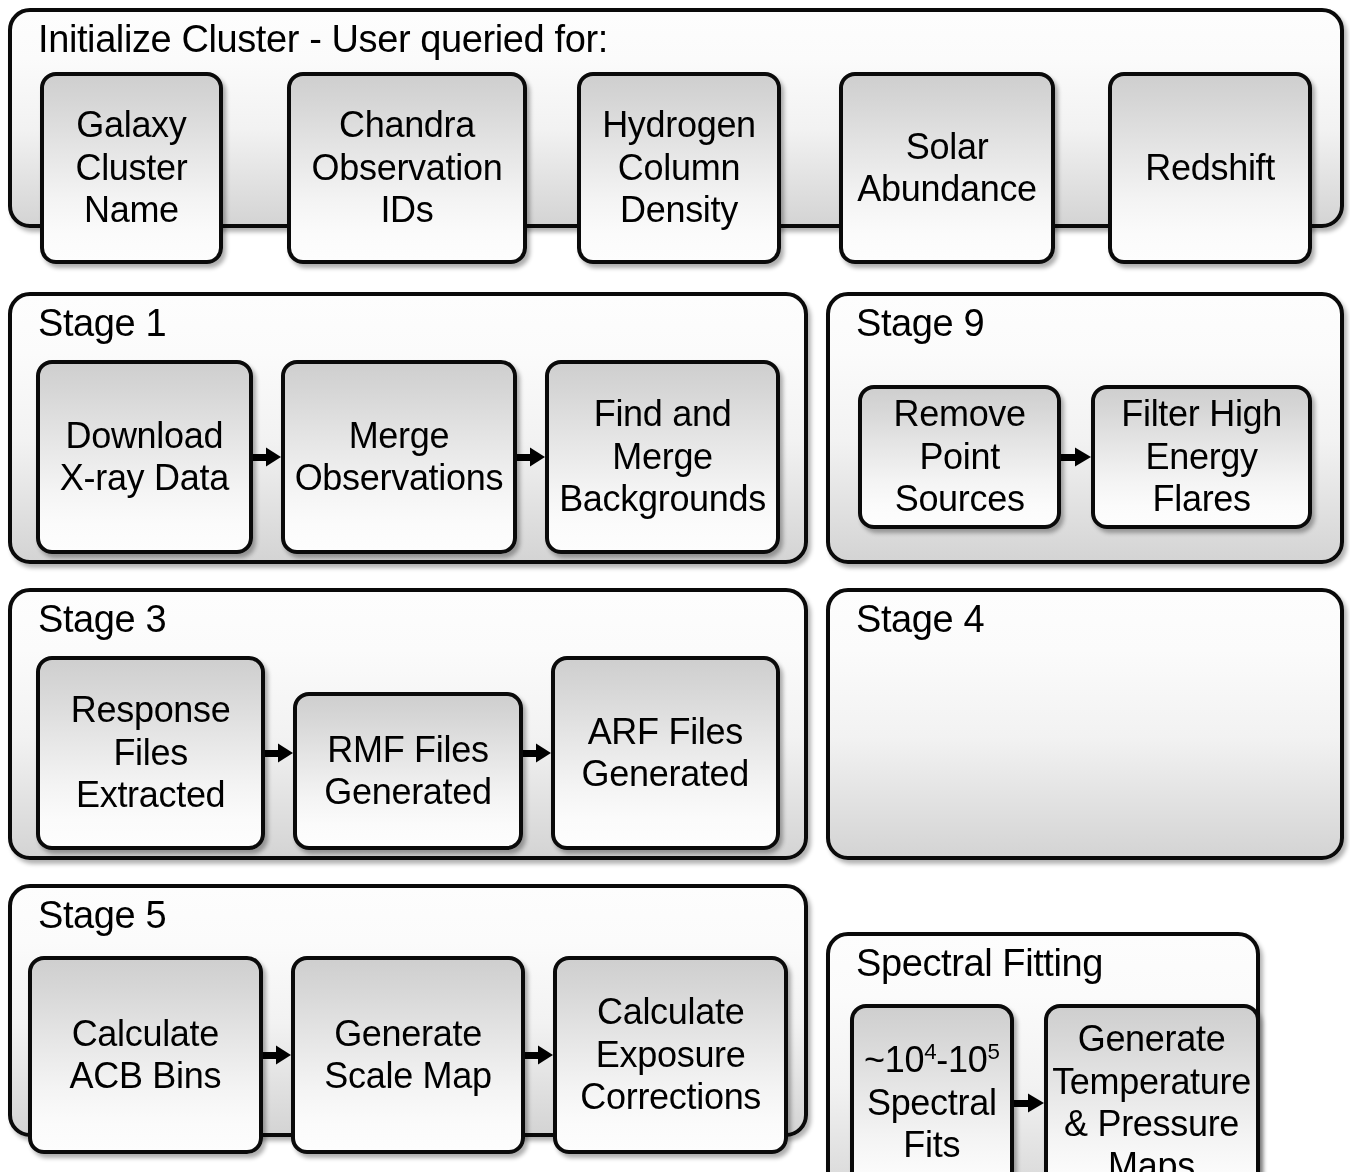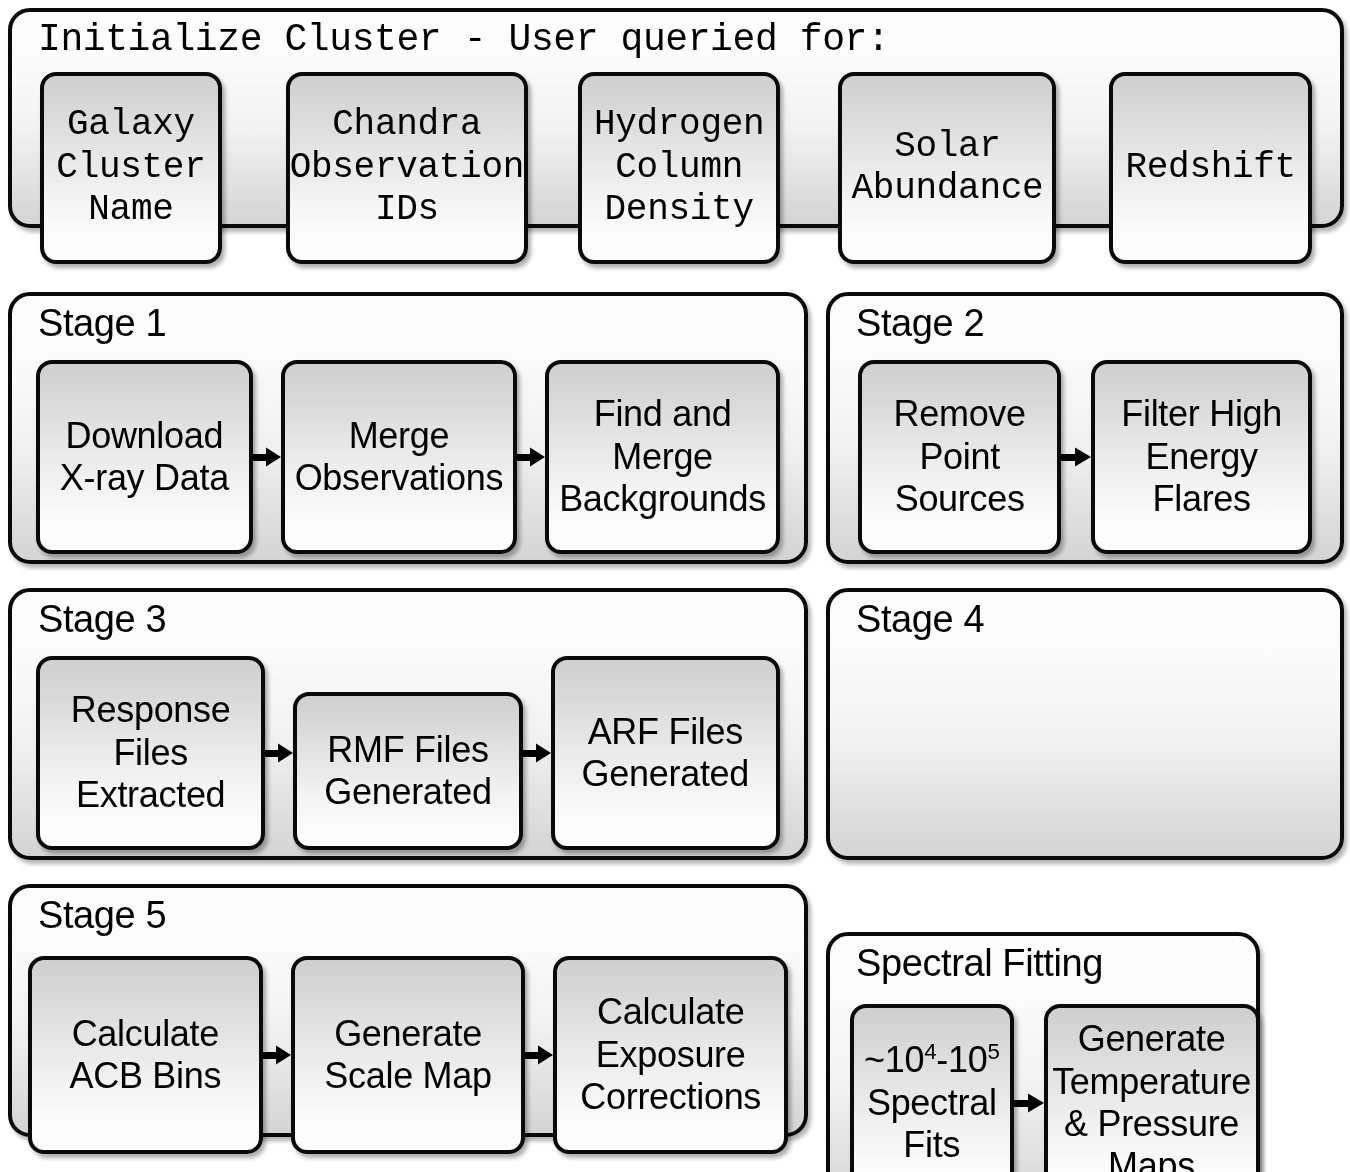--- a/index.html
+++ b/index.html
@@ -90,32 +90,32 @@
     align-items: center;
     justify-content: center;
     flex: 0 0 auto;
   }
   .arrow svg { display: block; }
 
   .gap { flex: 0 0 auto; }
 
   
   
-  #panel-init { left: 8px;  top: 8px;   width: 1336px; height: 220px; font-family: Liberation Mono, monospace; }
+  #panel-init { left: 8px;  top: 8px;   width: 1336px; height: 220px; }
   #panel-init .panel-row { top: 60px; height: 192px; padding: 0 28px; }
 
   #panel-s1 { left: 8px;   top: 292px;  width: 800px;  height: 272px; }
   #panel-s2 { left: 826px; top: 292px;  width: 518px;  height: 272px; }
   #panel-s3 { left: 8px;   top: 588px;  width: 800px;  height: 272px; }
   #panel-s4 { left: 826px; top: 588px;  width: 518px;  height: 272px; }
   #panel-s5 { left: 8px;   top: 884px;  width: 800px;  height: 253px; }
   #panel-sf { left: 826px; top: 932px;  width: 434px;  height: 280px; }
 
   #panel-s1 .panel-row, #panel-s3 .panel-row { top: 64px; height: 194px; padding: 0 24px; }
-  #panel-s2 .panel-row, #panel-s4 .panel-row { top: 64px; height: 194px; padding: 0 28px; }
+  #panel-s2 .panel-row, #panel-s4 .panel-row { top: 64px; height: 194px; padding: 0 28px; align-items: center; }
   #panel-s5 .panel-row { top: 68px; height: 198px; padding: 0 16px; }
   #panel-sf .panel-row { top: 68px; height: 198px; padding: 0 20px; }
 </style>
 </head>
 <body>
 
 <div id="canvas">
 
   <div class="panel" id="panel-init">
     <div class="panel-title">Initialize Cluster - User queried for:</div>
@@ -174,21 +174,21 @@
       </div>
       <div class="node" style="width:240px;">
         <span class="node-label">Find and
 Merge
 Backgrounds</span>
       </div>
     </div>
   </div>
 
   <div class="panel" id="panel-s2">
-    <div class="panel-title">Stage 2</div>
+    <div class="panel-title">Stage 9</div>
     <div class="panel-row">
       <div class="node" style="width:210px;">
         <span class="node-label">Remove
 Point
 Sources</span>
       </div>
       <div class="arrow" style="width:30px;">
         <svg width="30" height="26" viewBox="0 0 30 26" aria-hidden="true">
           <rect x="0" y="10" width="18" height="7" fill="#000"></rect>
           <polygon points="14,3.5 30,13 14,22.5" fill="#000"></polygon>

